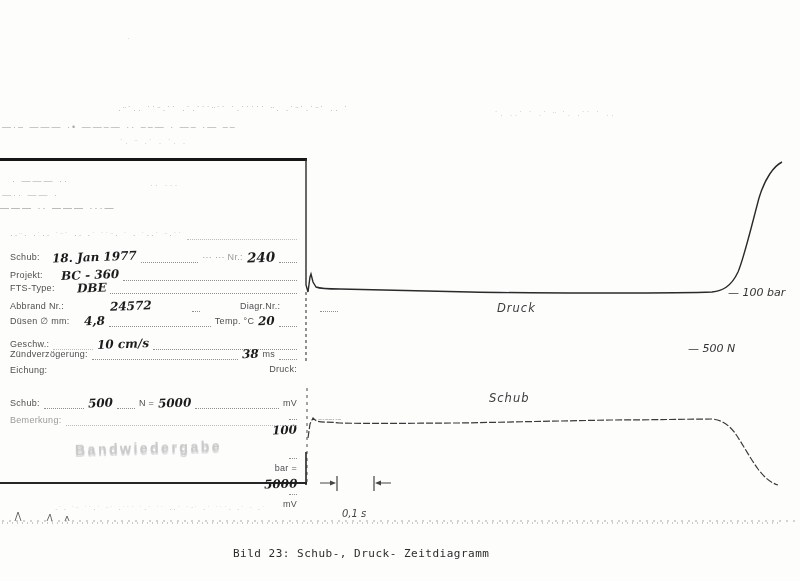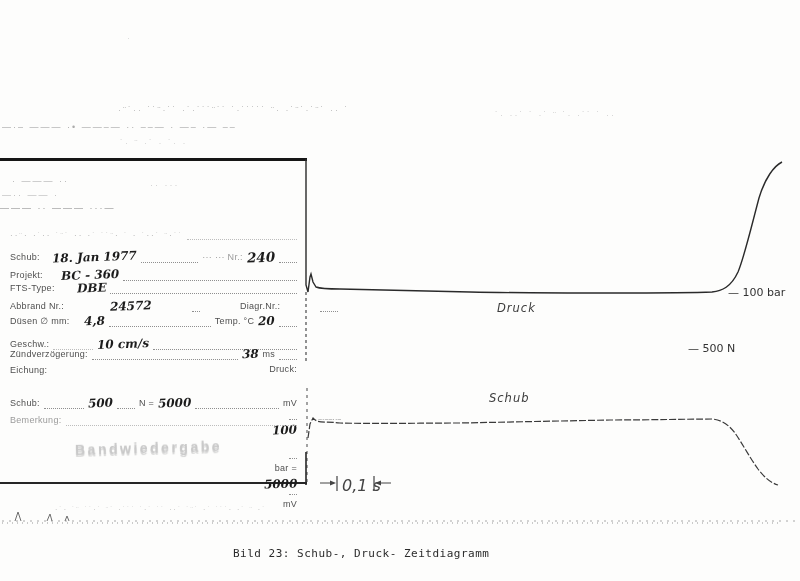--- a/index.html
+++ b/index.html
@@ -21,24 +21,24 @@
   .stamp{position:absolute;left:75px;top:279px;font-size:14px;font-weight:bold;letter-spacing:2.5px;
          color:#c9c9c9;filter:blur(.7px);transform:rotate(-1.5deg);
          text-shadow:0 2px 0 rgba(185,185,185,.55);white-space:nowrap;}
   .hdr-noise{filter:blur(.6px);color:#b3b3b3;font-size:8px;letter-spacing:2px;white-space:nowrap;overflow:hidden;}
   
   .noise{position:absolute;font-size:9px;letter-spacing:2px;color:#bdbdbd;filter:blur(.55px);
          white-space:nowrap;overflow:hidden;pointer-events:none;}
   
   .tlabel{position:absolute;font-family:"DejaVu Sans",sans-serif;font-style:italic;
           color:#3c3c3c;font-size:11.5px;letter-spacing:1px;white-space:nowrap;}
-  .marker{position:absolute;font-family:"DejaVu Sans",sans-serif;
+  .marker{position:absolute;font-family:"DejaVu Sans",sans-serif;font-style:italic;
           color:#333;font-size:11px;white-space:nowrap;}
   .tscale{position:absolute;font-family:"DejaVu Sans",sans-serif;font-style:italic;
-          color:#444;font-size:16px;white-space:nowrap;}
+          color:#444;font-size:10px;white-space:nowrap;margin-top:32px;}
   
   .caption{position:absolute;left:233px;top:547px;font-family:"DejaVu Sans Mono",monospace;
            font-size:11px;color:#2b2b2b;letter-spacing:.5px;white-space:nowrap;}
   svg.overlay{position:absolute;left:0;top:0;pointer-events:none;}
 </style>
 </head>
 <body>
 
 <div class="page">
 

